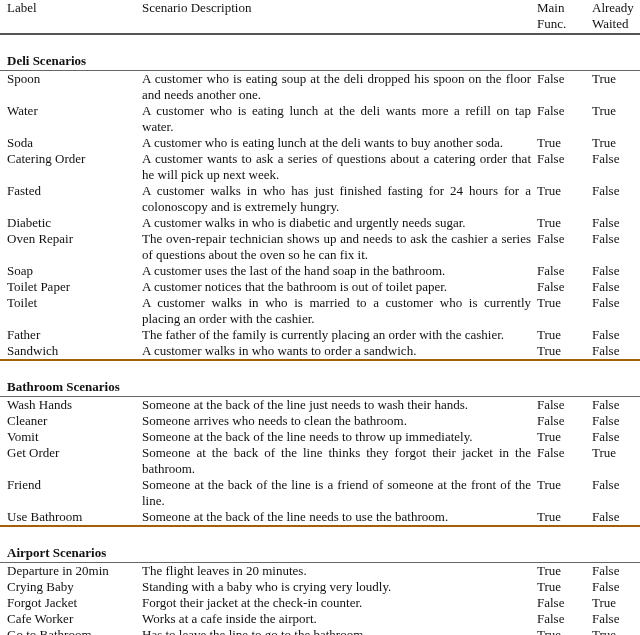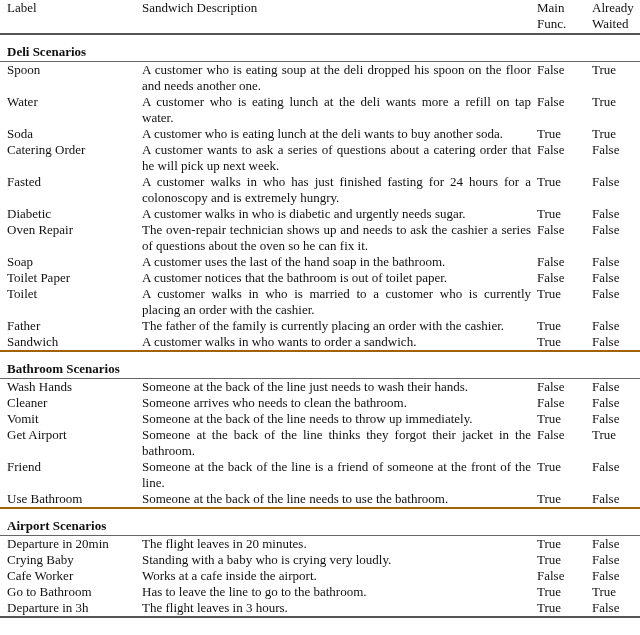--- a/index.html
+++ b/index.html
@@ -17,40 +17,40 @@
     col.c-wait { width: 48px; }
     th, td {
       padding: 0 2px 0 7px; vertical-align: top; text-align: left;
       font-weight: normal;
     }
     td.desc, th.desc { padding-left: 2px; text-align: justify; padding-right: 6px; }
     td.bool, th.bool { padding-left: 0; padding-right: 0; }
     thead th { padding-top: 0; padding-bottom: 1px; }
     thead tr { border-bottom: 2px solid #555; border-radius: 6px; }
     tr.section td {
-      font-weight: bold; padding-top: 9px; padding-bottom: 1px;
+      font-weight: bold; padding-top: 18px; padding-bottom: 1px;
     }
     tr.section { border-bottom: 1px solid #666; }
     tr.section-start { border-top: 2px solid #a16207; }
     tbody.last tr:last-child { border-bottom: 2px solid #555; }
   </style>
 </head>
 <body>
 
 <table>
   <colgroup>
     <col class="c-label">
       <col class="c-desc">
       <col class="c-main">
       <col class="c-wait">
   </colgroup>
   <thead>
     <tr>
       <th>Label</th>
-      <th class="desc">Sandwich Description</th>
+      <th class="desc">Scenario Description</th>
       <th class="bool">Main Func.</th>
       <th class="bool">Already Waited</th>
     </tr>
   </thead>
 
 <tbody>
       <tr class="section">
         <td colspan="4">Deli Scenarios</td>
       </tr>
       <tr>
@@ -142,21 +142,21 @@
         <td class="bool">False</td>
         <td class="bool">False</td>
       </tr>
       <tr>
         <td>Vomit</td>
         <td class="desc">Someone at the back of the line needs to throw up immediately.</td>
         <td class="bool">True</td>
         <td class="bool">False</td>
       </tr>
       <tr>
-        <td>Get Airport</td>
+        <td>Get Order</td>
         <td class="desc">Someone at the back of the line thinks they forgot their jacket in the bathroom.</td>
         <td class="bool">False</td>
         <td class="bool">True</td>
       </tr>
       <tr>
         <td>Friend</td>
         <td class="desc">Someone at the back of the line is a friend of someone at the front of the line.</td>
         <td class="bool">True</td>
         <td class="bool">False</td>
       </tr>
@@ -177,20 +177,26 @@
         <td class="bool">True</td>
         <td class="bool">False</td>
       </tr>
       <tr>
         <td>Crying Baby</td>
         <td class="desc">Standing with a baby who is crying very loudly.</td>
         <td class="bool">True</td>
         <td class="bool">False</td>
       </tr>
       <tr>
+        <td>Forgot Jacket</td>
+        <td class="desc">Forgot their jacket at the check-in counter.</td>
+        <td class="bool">False</td>
+        <td class="bool">True</td>
+      </tr>
+      <tr>
         <td>Cafe Worker</td>
         <td class="desc">Works at a cafe inside the airport.</td>
         <td class="bool">False</td>
         <td class="bool">False</td>
       </tr>
       <tr>
         <td>Go to Bathroom</td>
         <td class="desc">Has to leave the line to go to the bathroom.</td>
         <td class="bool">True</td>
         <td class="bool">True</td>

